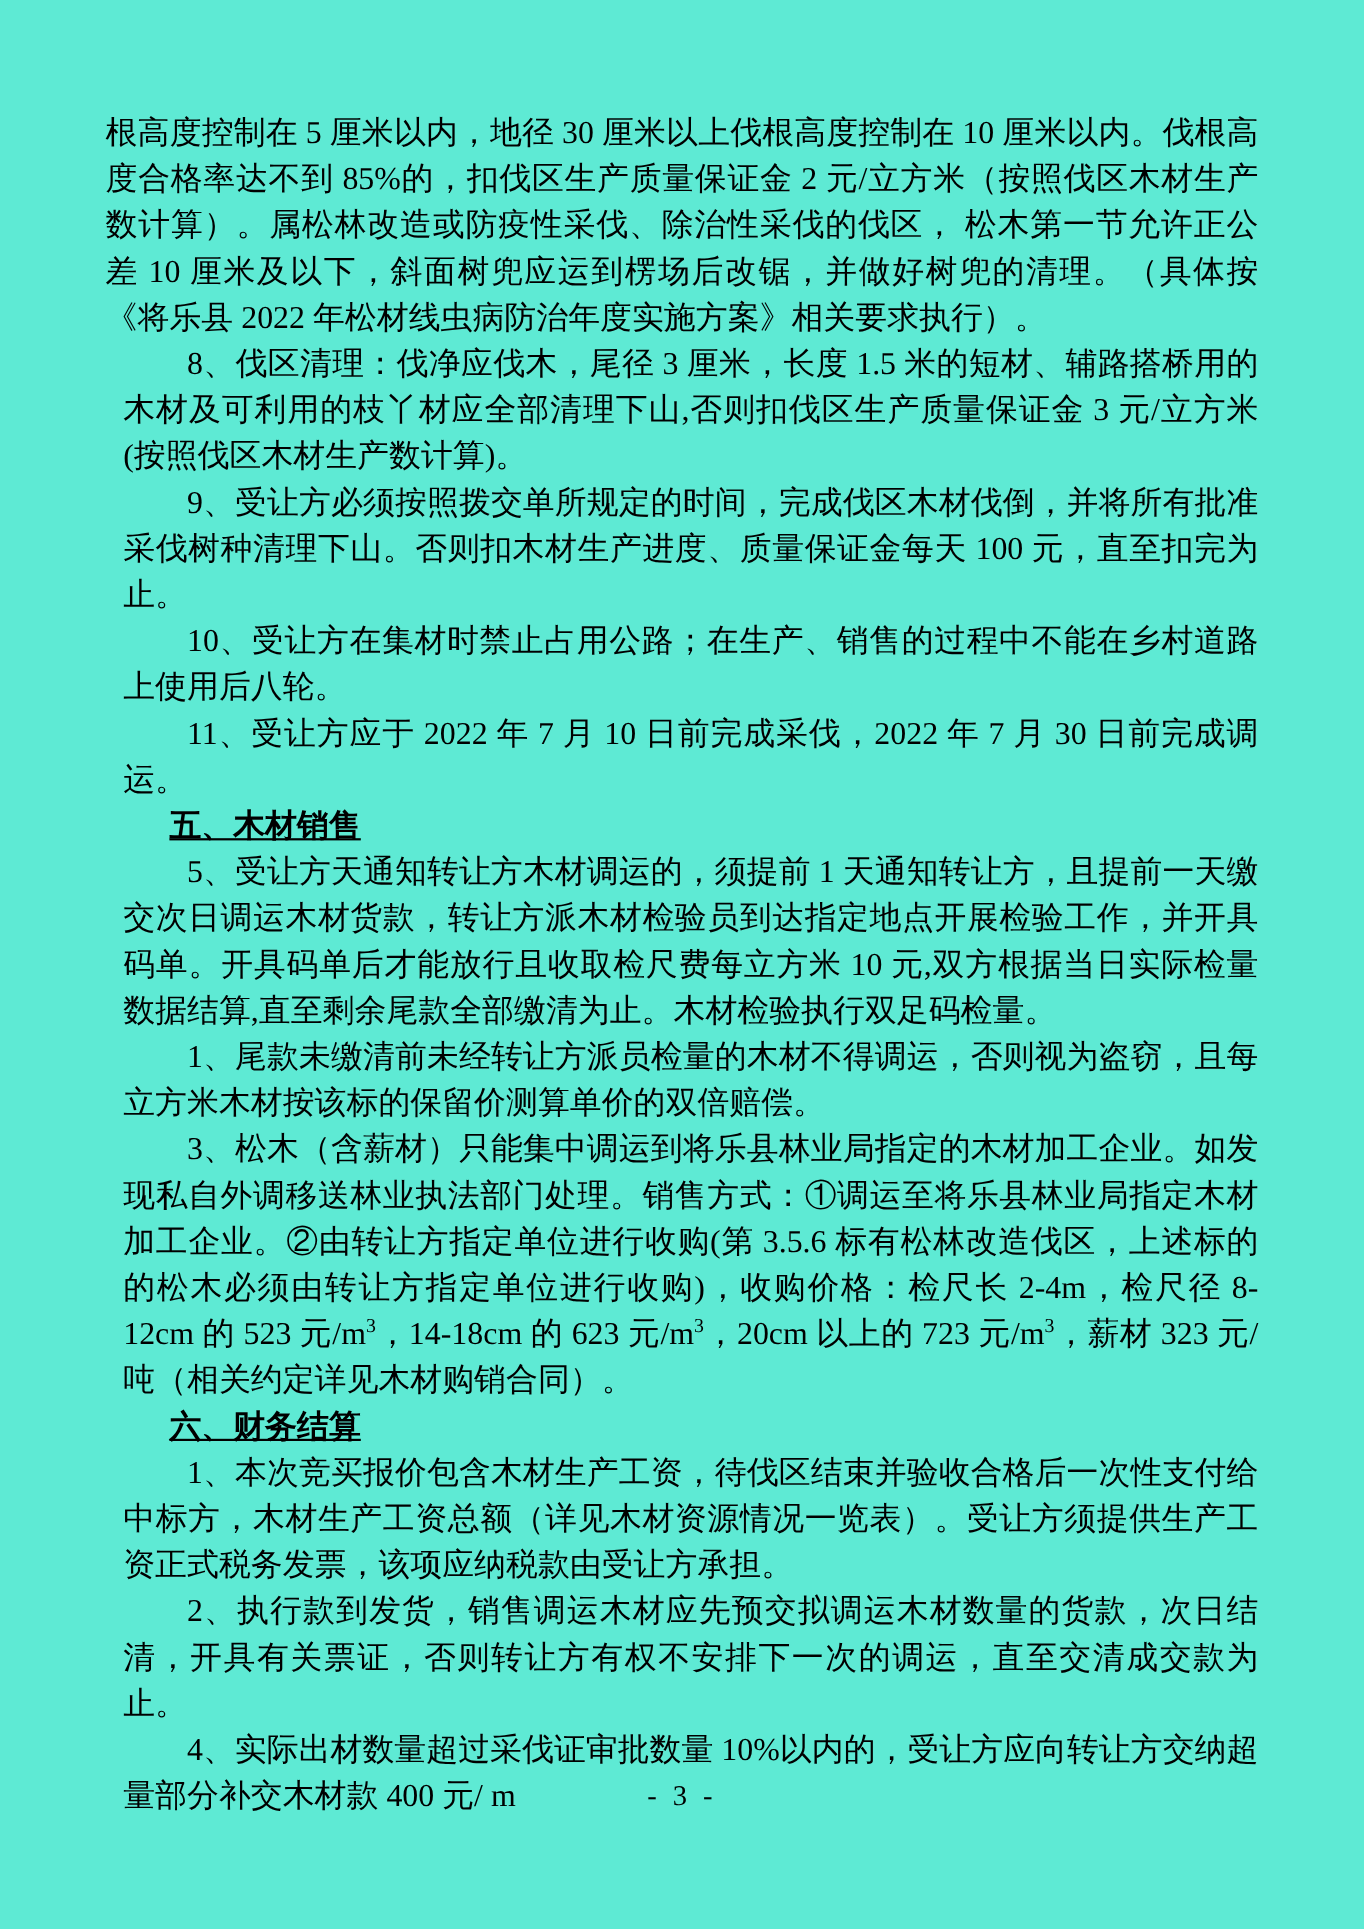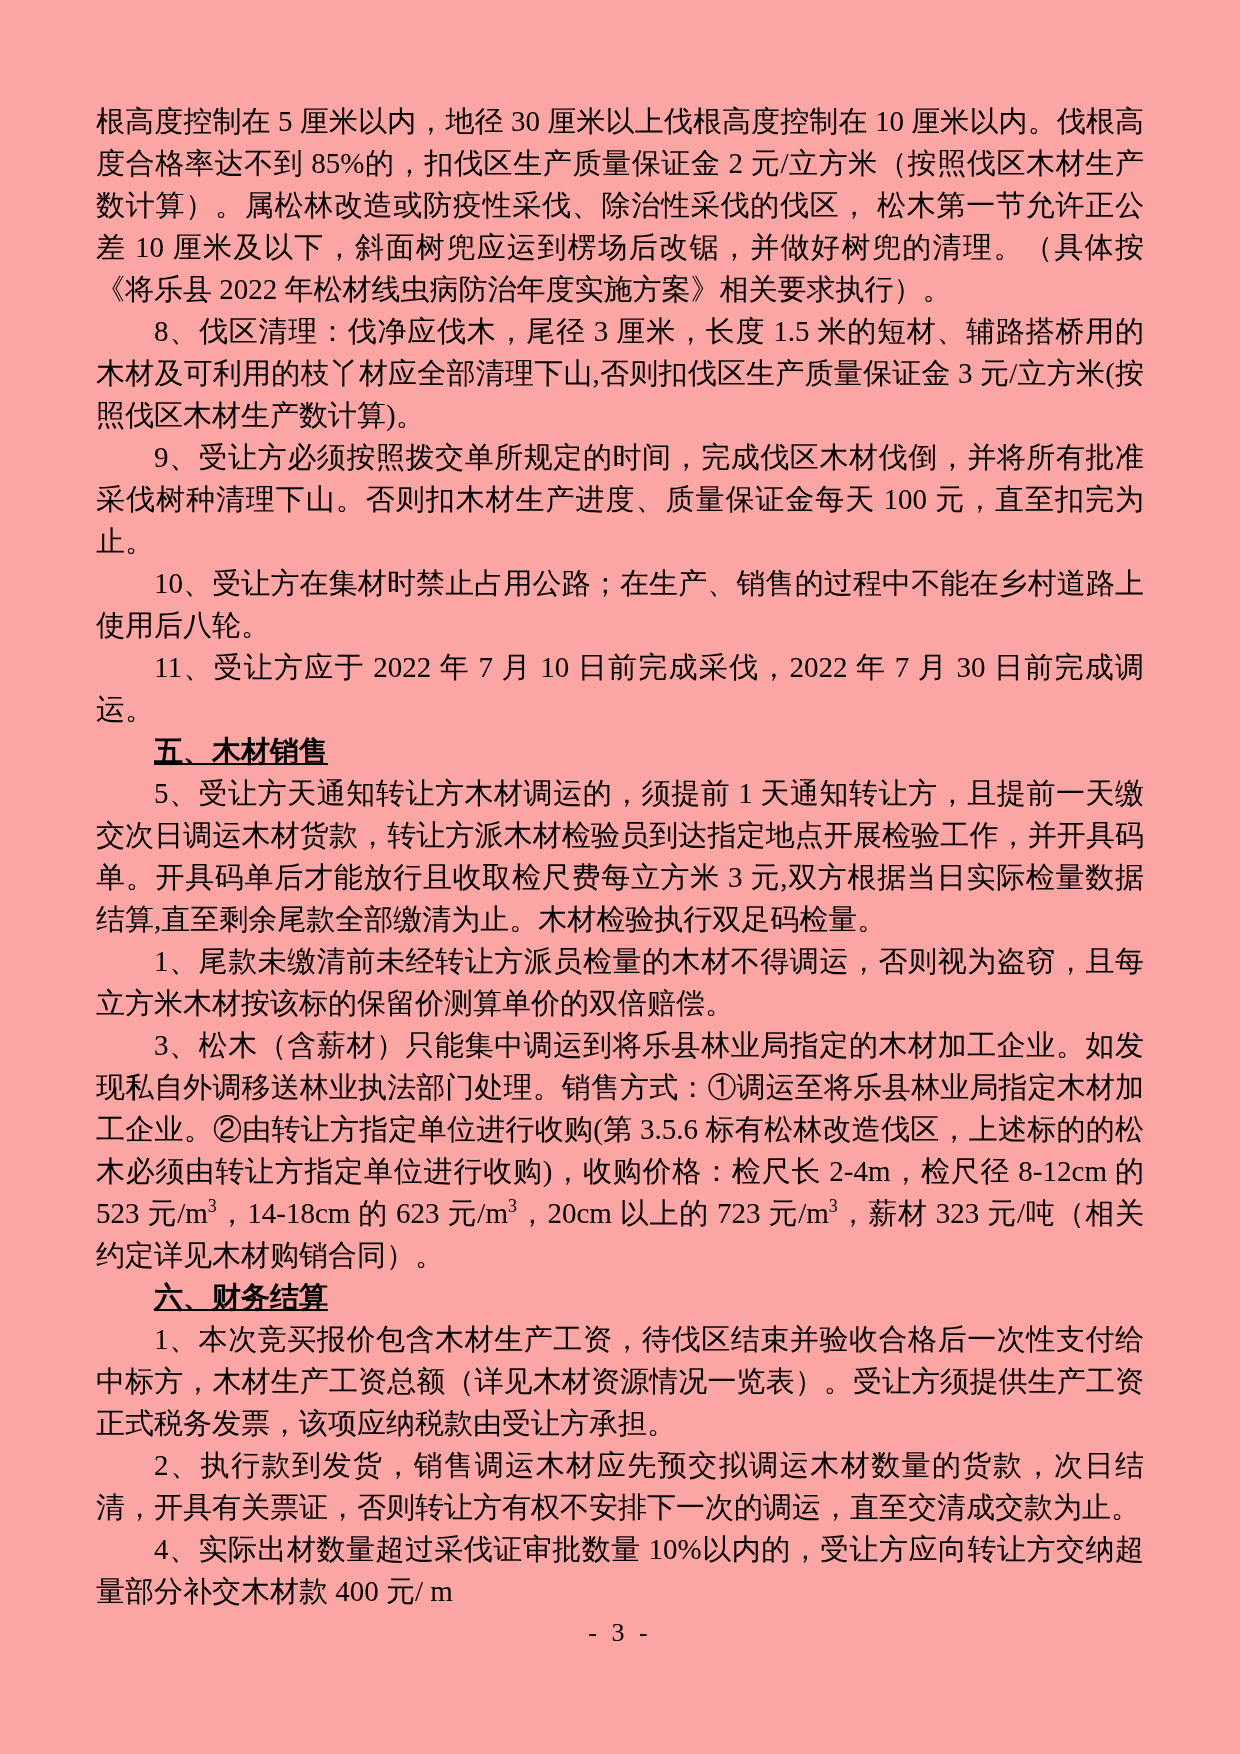--- a/index.html
+++ b/index.html
@@ -1,40 +1,40 @@
 <!DOCTYPE html>
 <html><head>
 <meta charset="utf-8">
 <style>
   html, body { margin: 0; padding: 0; background: #8a8a8a; }
   .page {
     position: relative;
     width: 1240px;
     height: 1754px;
     margin: 0 auto;
-    background: #fca5a5;
+    background: #5eead4;
     overflow: hidden;
     color: #000;
   }
   .doc {
     position: absolute;
     left: 96px;
     top: 100px;
     width: 1048px;
     font-family: "Liberation Serif", "DejaVu Serif", serif;
     font-size: 29px;
     line-height: 42px;
     color: #000;
     text-align: justify;
   }
   .doc p.para {
     margin: 0;
     padding: 0;
   }
-  .doc p.indent { text-indent: 2em; }
+  .doc p.indent { text-indent: 2em; margin-left: 16px; }
   .doc p.heading { font-weight: bold; text-indent: 2em; text-decoration: underline; }
   .doc span.u {
     text-decoration-thickness: 2px;
     text-underline-offset: 5px;
   }
   .doc sup {
     font-size: 0.62em;
     line-height: 0;
     vertical-align: super;
   }
@@ -54,21 +54,21 @@
 <body>
 
 <div class="page">
   <div class="doc">
       <p class="para"><span>根高度控制在 5 厘米以内，地径 30 厘米以上伐根高度控制在 10 厘米以内。伐根高度合格率达不到 85%的，扣伐区生产质量保证金 2 元/立方米（按照伐区木材生产数计算）。属松林改造或防疫性采伐、除治性采伐的伐区， 松木第一节允许正公差 10 厘米及以下，斜面树兜应运到楞场后改锯，并做好树兜的清理。（具体按《将乐县 2022 年松材线虫病防治年度实施方案》相关要求执行）。</span></p>
       <p class="para indent"><span>8、伐区清理：伐净应伐木，尾径 3 厘米，长度 1.5 米的短材、辅路搭桥用的木材及可利用的枝丫材应全部清理下山,否则扣伐区生产质量保证金 3 元/立方米(按照伐区木材生产数计算)。</span></p>
       <p class="para indent"><span>9、受让方必须按照拨交单所规定的时间，完成伐区木材伐倒，并将所有批准采伐树种清理下山。否则扣木材生产进度、质量保证金每天 100 元，直至扣完为止。</span></p>
       <p class="para indent"><span>10、受让方在集材时禁止占用公路；在生产、销售的过程中不能在乡村道路上使用后八轮。</span></p>
       <p class="para indent"><span>11、受让方应于 2022 年 </span><span class="u">7 月 10 日</span><span>前完成采伐，2022 年 7 月 30 日前完成调运。</span></p>
       <p class="para heading"><span>五、木材销售</span></p>
-      <p class="para indent"><span>5、受让方</span><span class="u">天通知转让方</span><span>木材调运的，须提前 1 天通知转让方，</span><span class="u">且提前一天缴交次日调运木材货款</span><span>，转让方派木材检验员到达指定地点开展检验工作，并开具码单。开具码单后才能放行</span><span class="u">且收取检尺费每立方米 3 元</span><span>,</span><span class="u">双方根据当日实际检量数据结算,直至剩余尾款全部缴清为止。</span><span>木材检验执行双足码检量。</span></p>
+      <p class="para indent"><span>5、受让方</span><span class="u">天通知转让方</span><span>木材调运的，须提前 1 天通知转让方，</span><span class="u">且提前一天缴交次日调运木材货款</span><span>，转让方派木材检验员到达指定地点开展检验工作，并开具码单。开具码单后才能放行</span><span class="u">且收取检尺费每立方米 10 元</span><span>,</span><span class="u">双方根据当日实际检量数据结算,直至剩余尾款全部缴清为止。</span><span>木材检验执行双足码检量。</span></p>
       <p class="para indent"><span>1、尾款未缴清前未经转让方派员检量的木材不得调运，否则视为盗窃，且每立方米木材按该标的保留价测算单价的双倍赔偿。</span></p>
       <p class="para indent"><span>3、松木（含薪材）只能集中调运到将乐县林业局指定的木材加工企业。如发现私自外调移送林业执法部门处理。销售方式：①调运至将乐县林业局指定木材加工企业。②由转让方指定单位进行收购(第 3.5.6 标有松林改造伐区，上述标的的松木必须由转让方指定单位进行收购)，收购价格：检尺长 2-4m，检尺径 8-12cm 的 523 元/m</span><sup>3</sup><span>，14-18cm 的 623 元/m</span><sup>3</sup><span>，20cm 以上的 723 元/m</span><sup>3</sup><span>，薪材 323 元/吨（相关约定详见木材购销合同）。</span></p>
       <p class="para heading"><span>六、财务结算</span></p>
       <p class="para indent"><span>1、本次竞买报价包含木材生产工资，待伐区结束并验收合格后一次性支付给中标方，木材生产工资总额（详见木材资源情况一览表）。受让方须提供生产工资正式税务发票，该项应纳税款由受让方承担。</span></p>
       <p class="para indent"><span>2、执行款到发货，销售调运木材应先预交拟调运木材数量的货款，次日结清，开具有关票证，否则转让方有权不安排下一次的调运，直至交清成交款为止。</span></p>
       <p class="para indent"><span>4、实际出材数量超过采伐证审批数量 10%以内的，受让方应向转让方交纳超量部分补交木材款 400 元/ m</span></p>
     </div>
   <div class="footer">- 3 -</div>
 </div>
 

